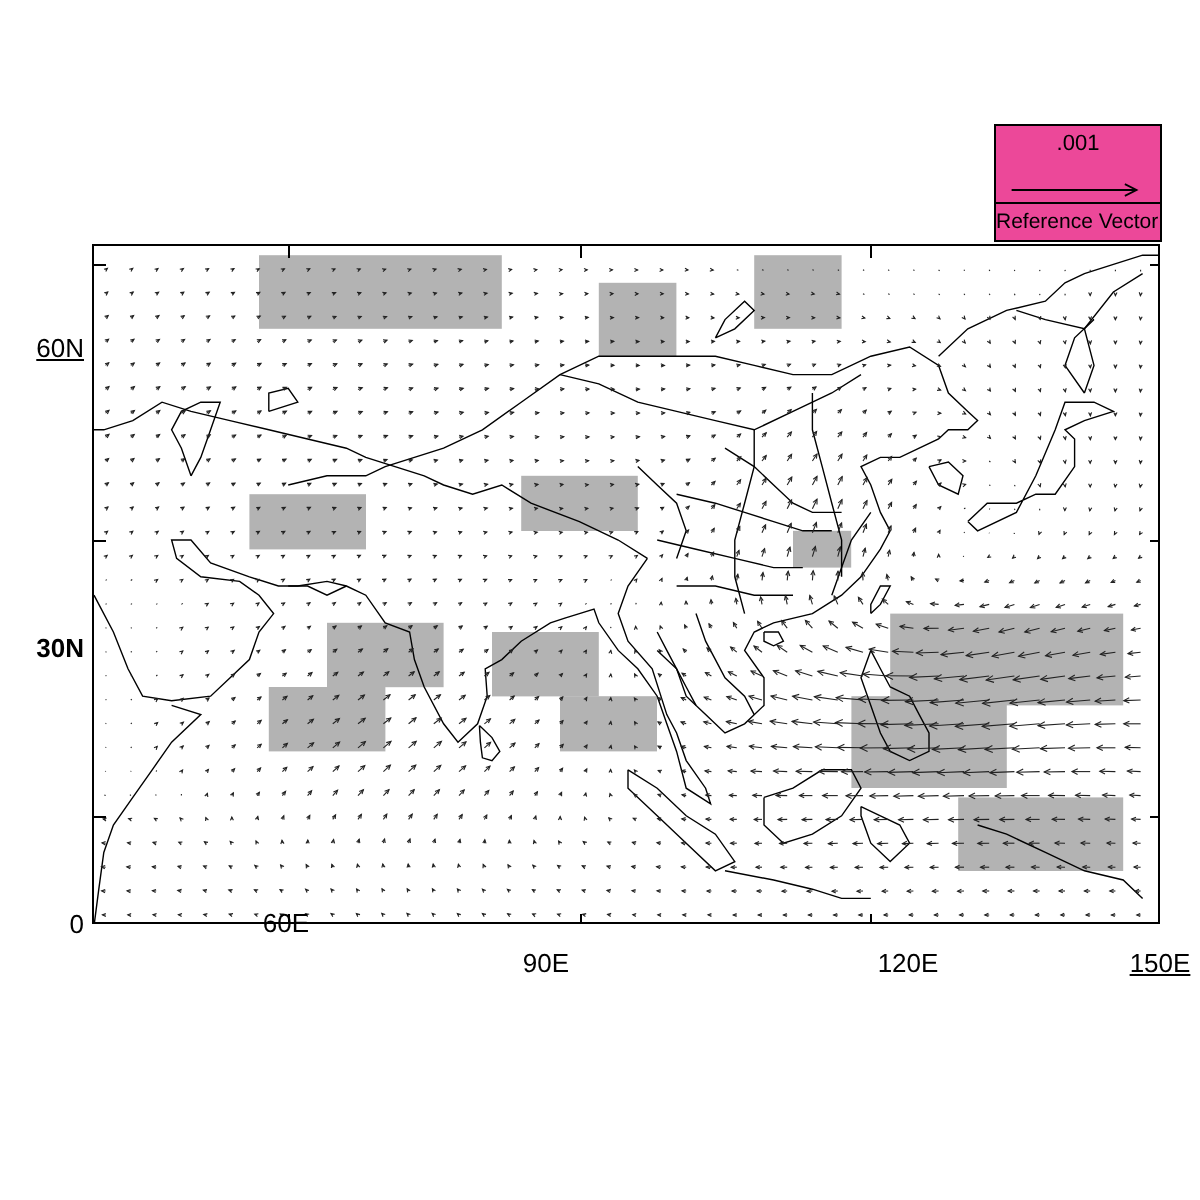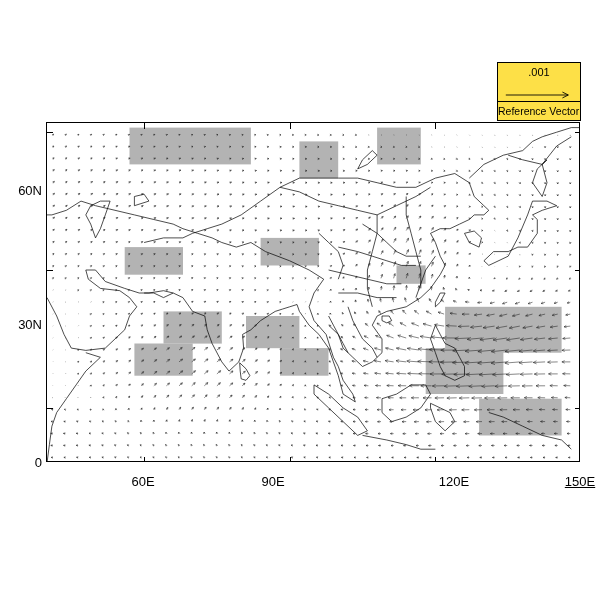--- a/index.html
+++ b/index.html
@@ -54,21 +54,21 @@
   .xlabel {
     transform: translateX(-50%);
   }
   #ref-box {
     position: absolute;
     left: 497px;
     top: 62px;
     width: 84px;
     height: 59px;
     border: 1px solid #000000;
-    background: #fde047;
+    background: #ec4899;
     box-sizing: border-box;
   }
   #ref-value {
     position: absolute;
     top: 3px;
     left: 0;
     width: 100%;
     text-align: center;
     font-size: 11px;
   }
@@ -4798,24 +4798,24 @@
         <div style="position: absolute; left: 388.364px; top: 0px; width: 1px; height: 6px; background: rgb(0, 0, 0);"></div>
         <div style="position: absolute; left: 0px; top: 284.865px; width: 6px; height: 1px; background: rgb(0, 0, 0);"></div>
         <div style="position: absolute; left: 528px; top: 284.865px; width: 6px; height: 1px; background: rgb(0, 0, 0);"></div>
         <div style="position: absolute; left: 0px; top: 147.027px; width: 6px; height: 1px; background: rgb(0, 0, 0);"></div>
         <div style="position: absolute; left: 528px; top: 147.027px; width: 6px; height: 1px; background: rgb(0, 0, 0);"></div>
         <div style="position: absolute; left: 0px; top: 9.18919px; width: 6px; height: 1px; background: rgb(0, 0, 0);"></div>
         <div style="position: absolute; left: 528px; top: 9.18919px; width: 6px; height: 1px; background: rgb(0, 0, 0);"></div>
       </div>
 
     <div class="axis-label ylabel" style="left:-44px; top:340px; width:40px;">0</div>
-    <div class="axis-label ylabel" style="left:-44px; top:202px; width:40px;">30N</div>
-    <div class="axis-label ylabel" style="left:-44px; top:68px; width:40px;">60N</div>
+    <div class="axis-label ylabel" style="left:-44px; top:202px; width:40px;font-weight:bold;">30N</div>
+    <div class="axis-label ylabel" style="left:-44px; top:52px; width:40px;text-decoration:underline;">60N</div>
 
-    <div class="axis-label xlabel" style="left:97px; top:352px;text-align:center;">60E</div>
+    <div class="axis-label xlabel" style="left:97px; top:332px;text-align:center;">60E</div>
     <div class="axis-label xlabel" style="left:227px; top:352px;">90E</div>
     <div class="axis-label xlabel" style="left:408px; top:352px;">120E</div>
     <div class="axis-label xlabel" style="left:534px; top:352px;text-decoration:underline;">150E</div>
   </div>
 
   <div id="ref-box">
     <div id="ref-value">.001</div>
     <svg id="ref-arrow" viewBox="0 0 84 12">
       <line x1="8" y1="6" x2="72" y2="6" stroke="#000000" stroke-width="0.9"></line>
       <polyline points="66,3 72,6 66,9" fill="none" stroke="#000000" stroke-width="0.9"></polyline>

